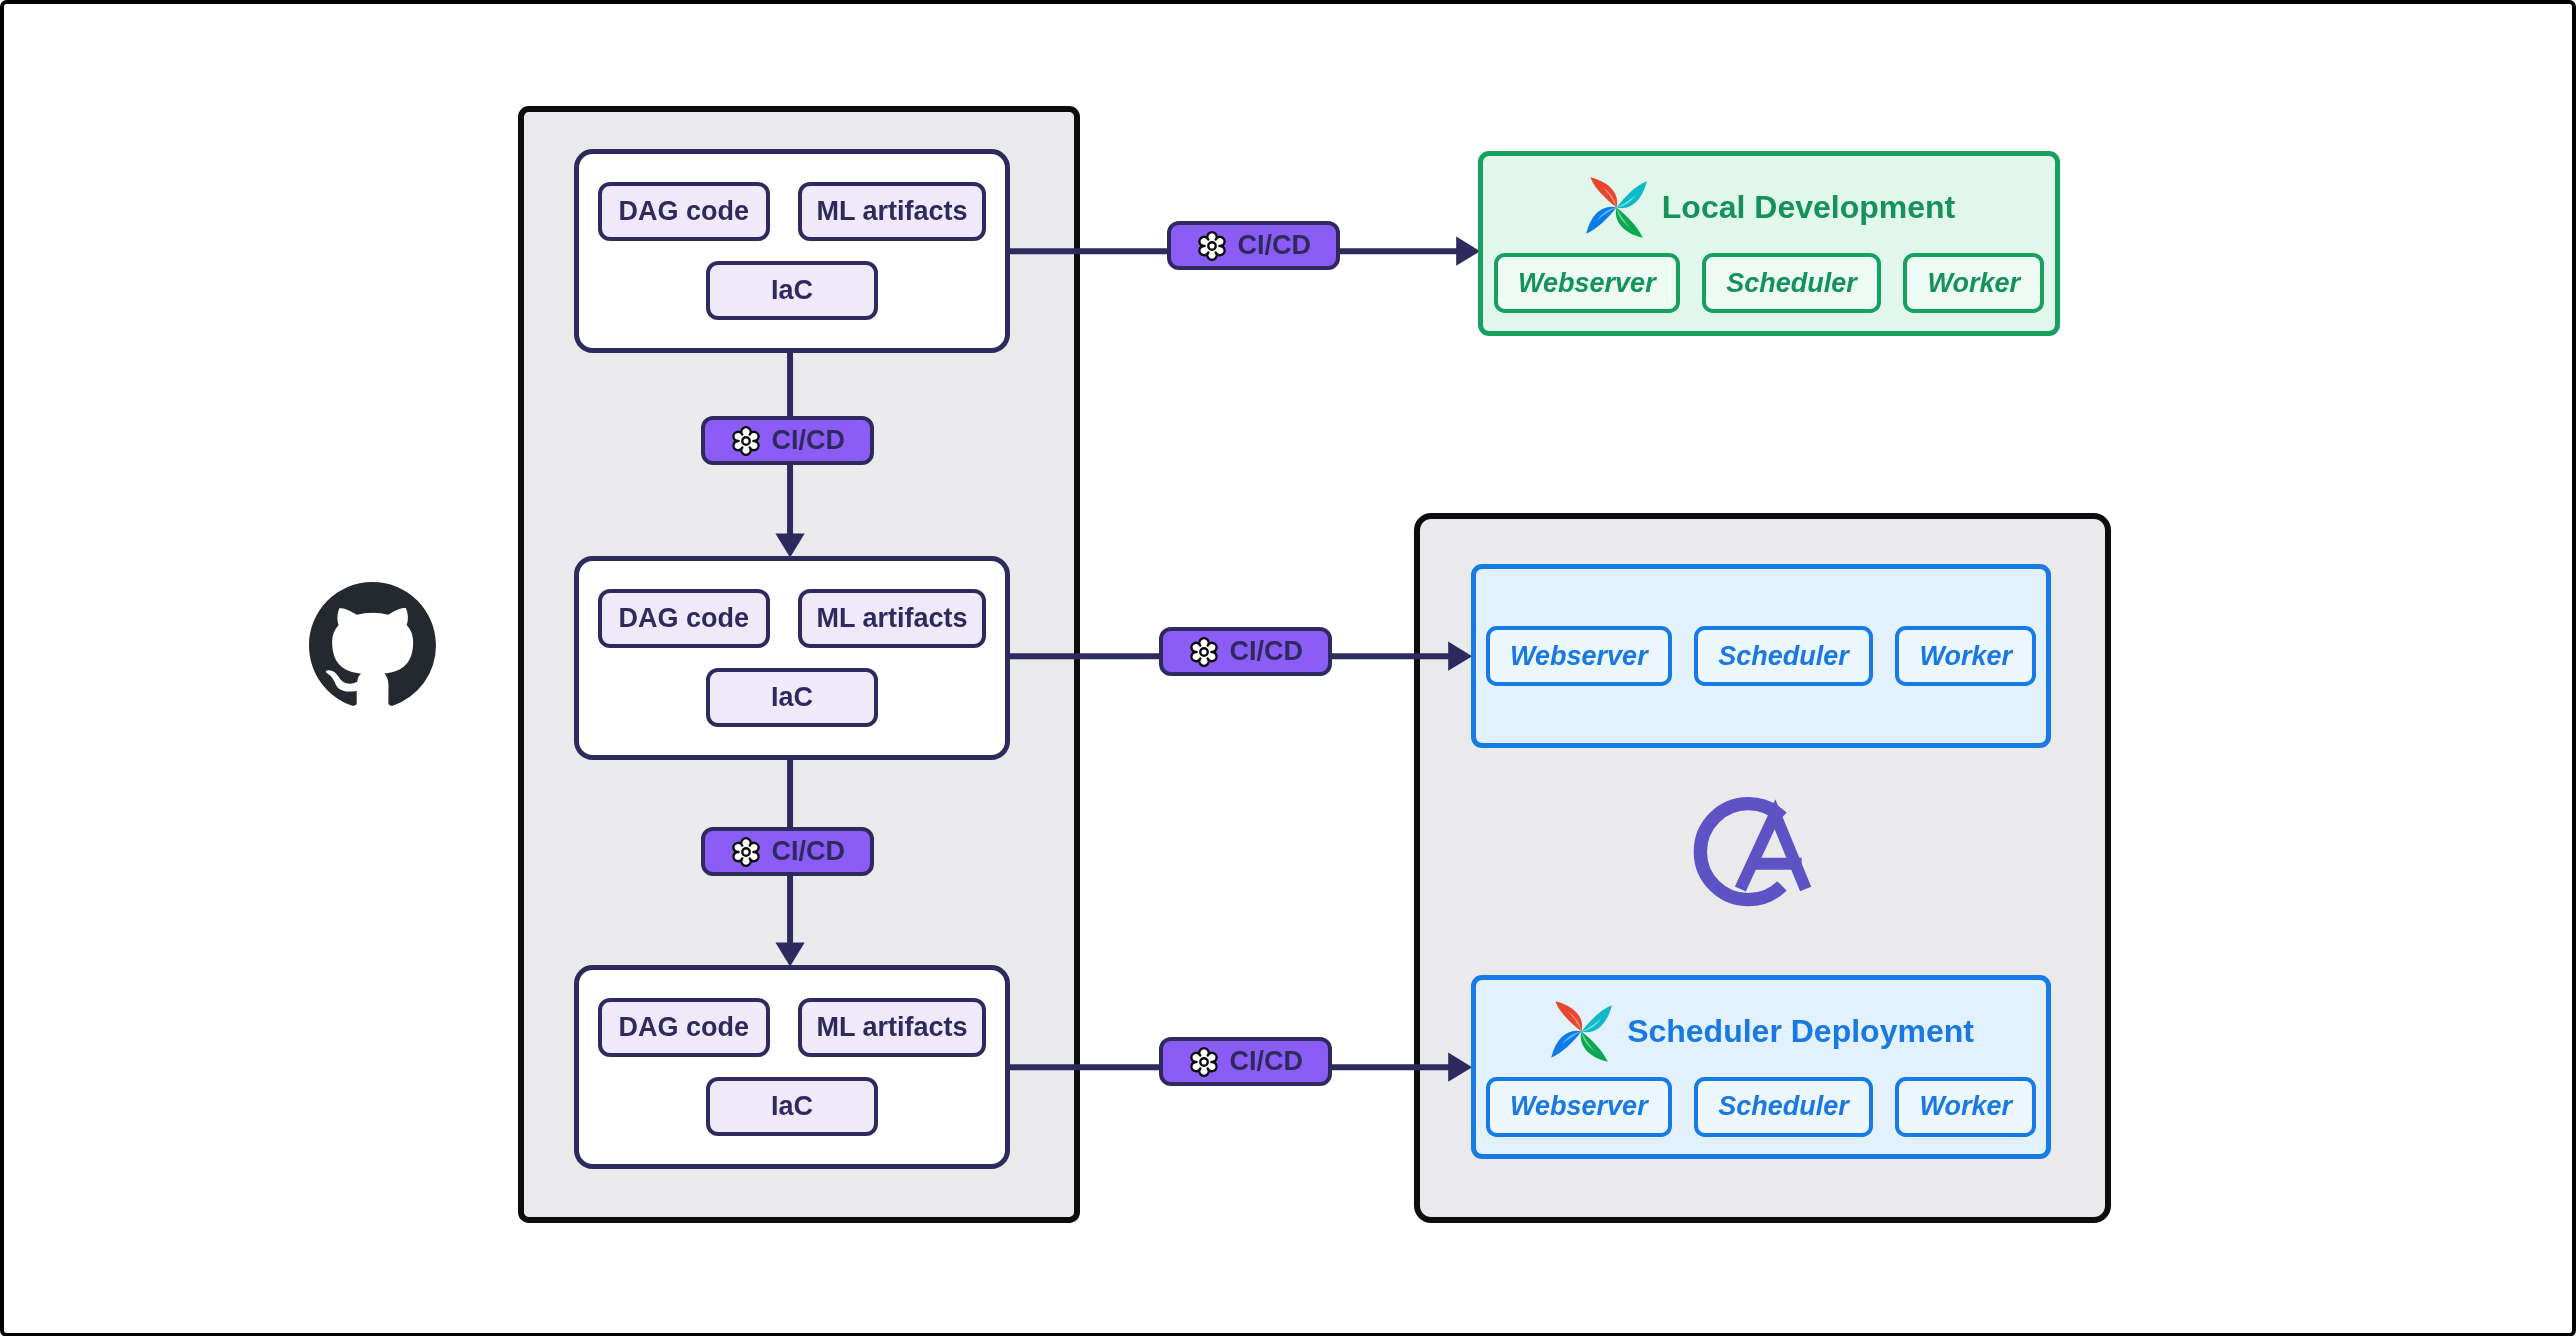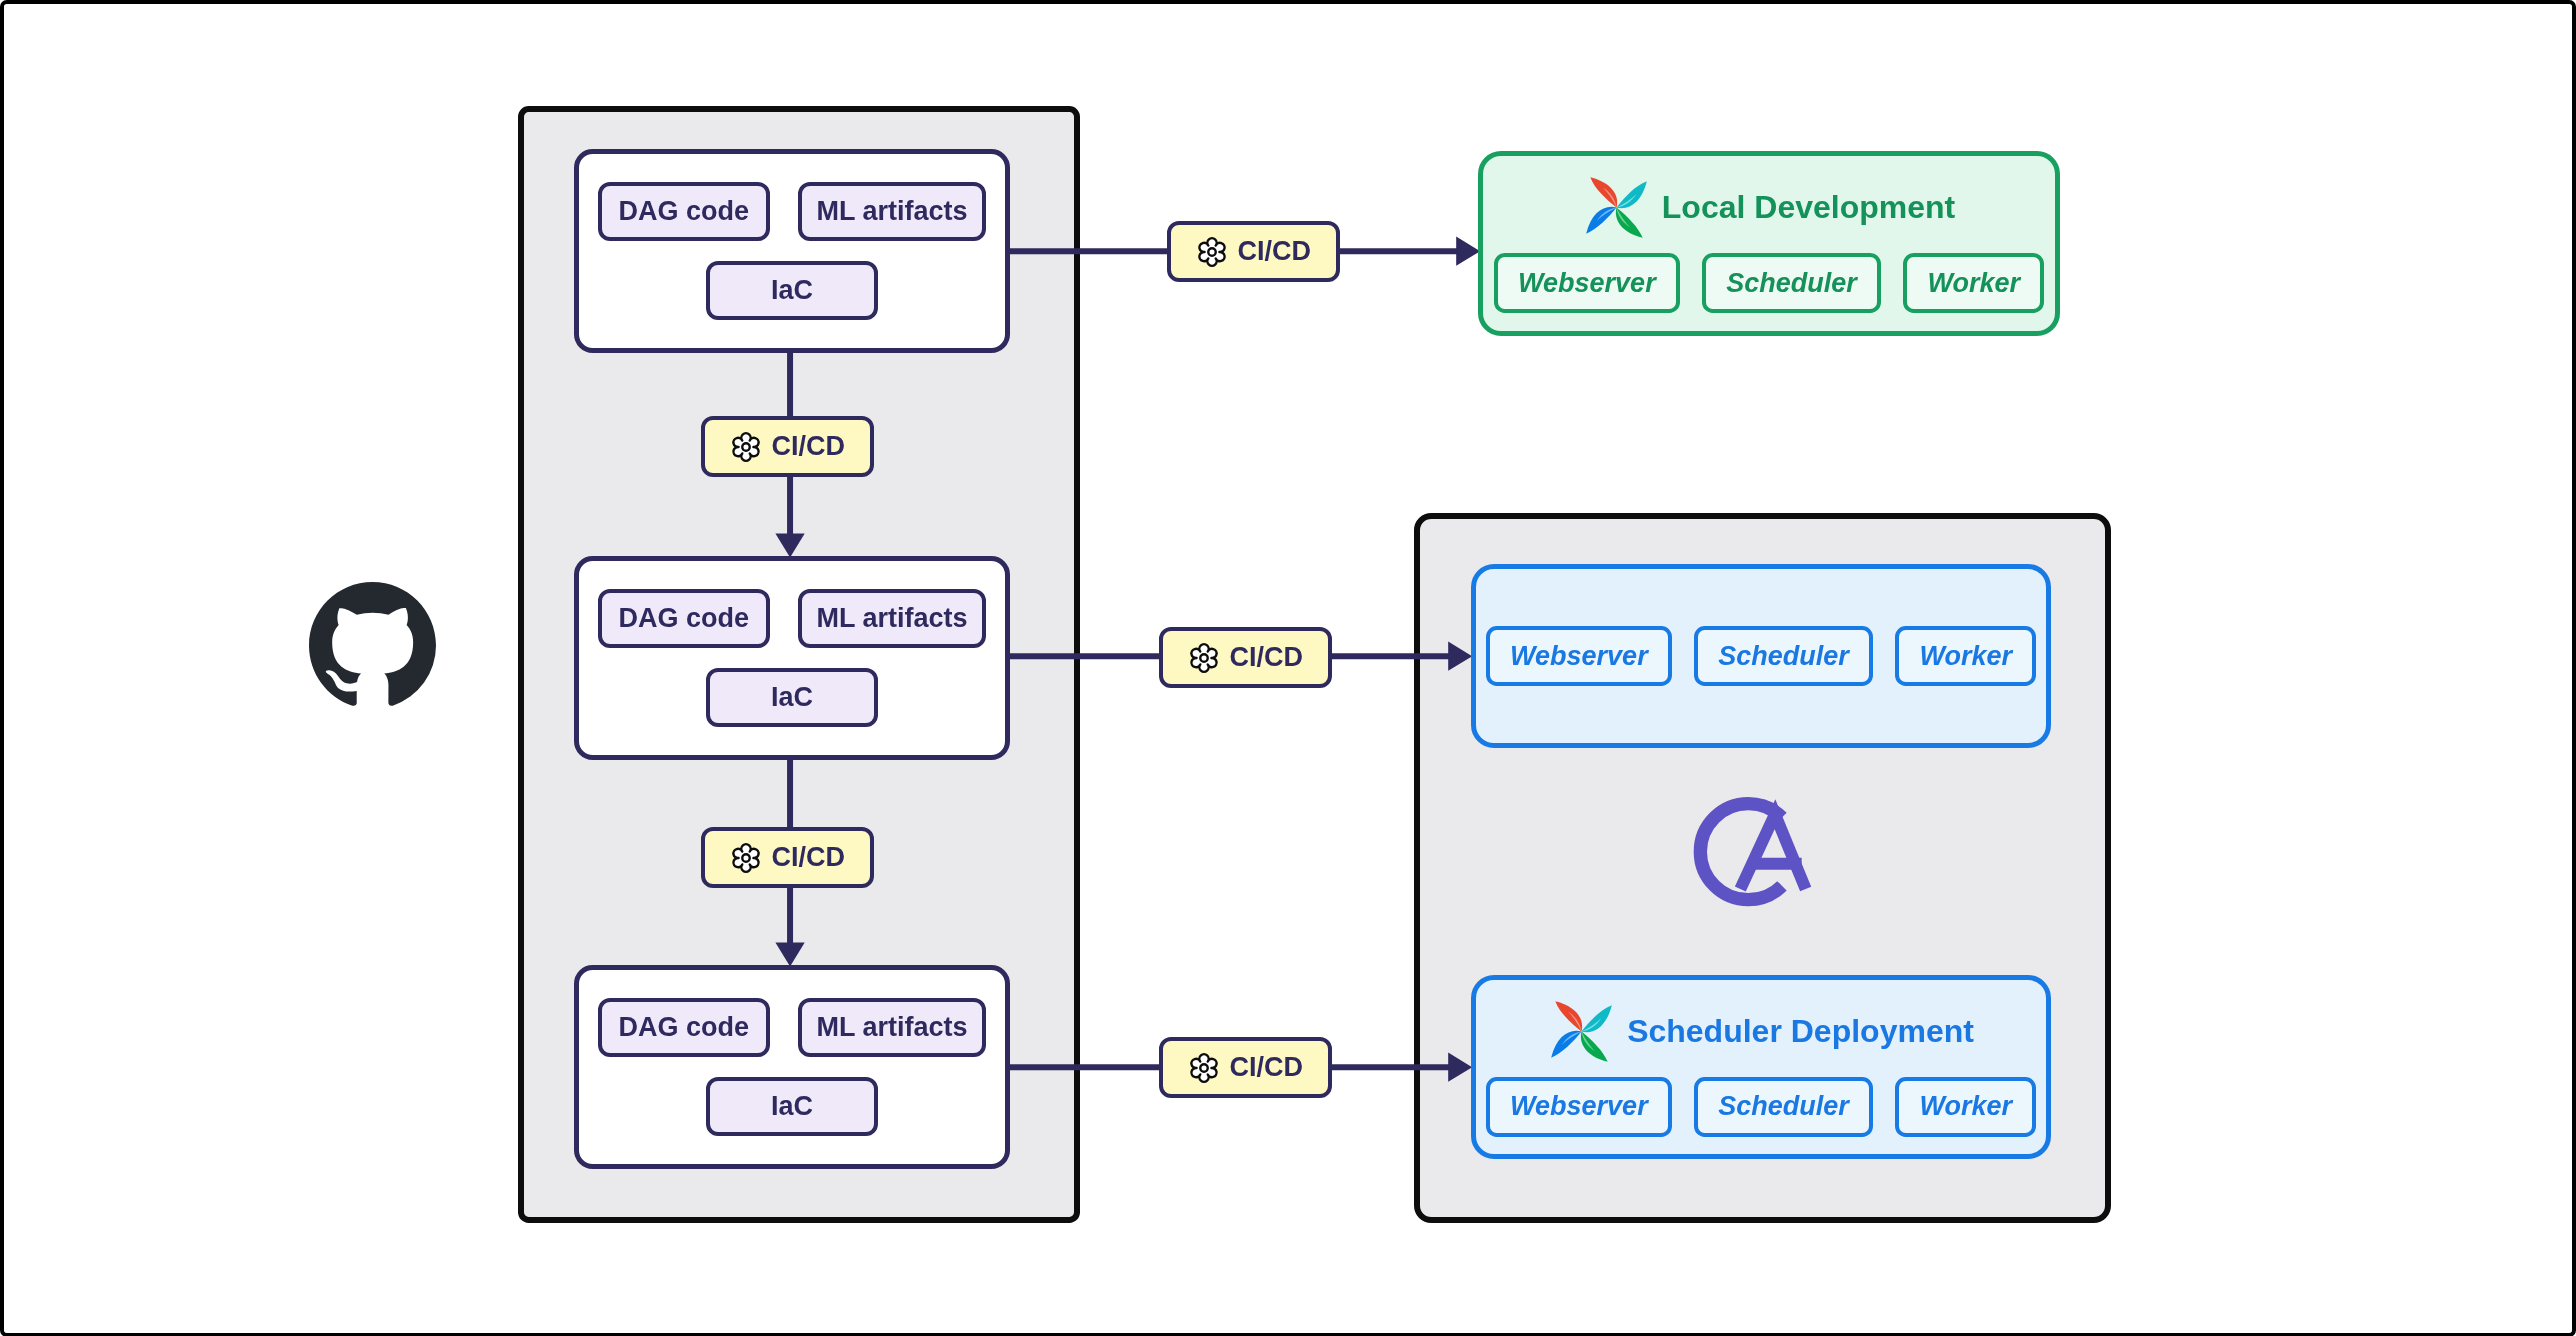--- a/index.html
+++ b/index.html
@@ -29,29 +29,29 @@
   .repo-row{display:flex;gap:28px;justify-content:center;}
   .repo-chip{
     min-width:172px;height:59px;padding:0 14.7px;
     background:var(--chip-lavender,#f0e9fa);border:4px solid var(--navy,#2f2a5e);border-radius:12px;
     display:flex;align-items:center;justify-content:center;
     font-size:27px;color:var(--navy,#2f2a5e);
   }
 
   
   .cicd-btn{
-    position:absolute;width:173px;height:61px;background:#fef9c3;
+    position:absolute;width:173px;height:49px;background:#8b5cf6;
     border:4.7px solid var(--navy,#2f2a5e);border-radius:12px;
     display:flex;align-items:center;justify-content:center;gap:9.3px;
     font-size:27px;color:var(--navy,#2f2a5e);
   }
 
   
   .dep-box{
-    position:absolute;border-width:5.3px;border-style:solid;border-radius:23px;
+    position:absolute;border-width:5.3px;border-style:solid;border-radius:11px;
     display:flex;flex-direction:column;align-items:center;justify-content:center;gap:12px;
   }
   .dep-header{display:flex;align-items:center;justify-content:center;gap:12px;}
   .dep-title{font-size:32px;}
   .dep-chips{display:flex;gap:22.6px;justify-content:space-between;font-style:italic;}
   .dep-chip{
     height:60px;padding:0 20px;border-width:4px;border-style:solid;border-radius:10.7px;
     display:flex;align-items:center;justify-content:center;font-size:27px;
   }
   .dep-green{background:var(--green-bg,#e1f7ec);border-color:var(--green,#17a05f);}

